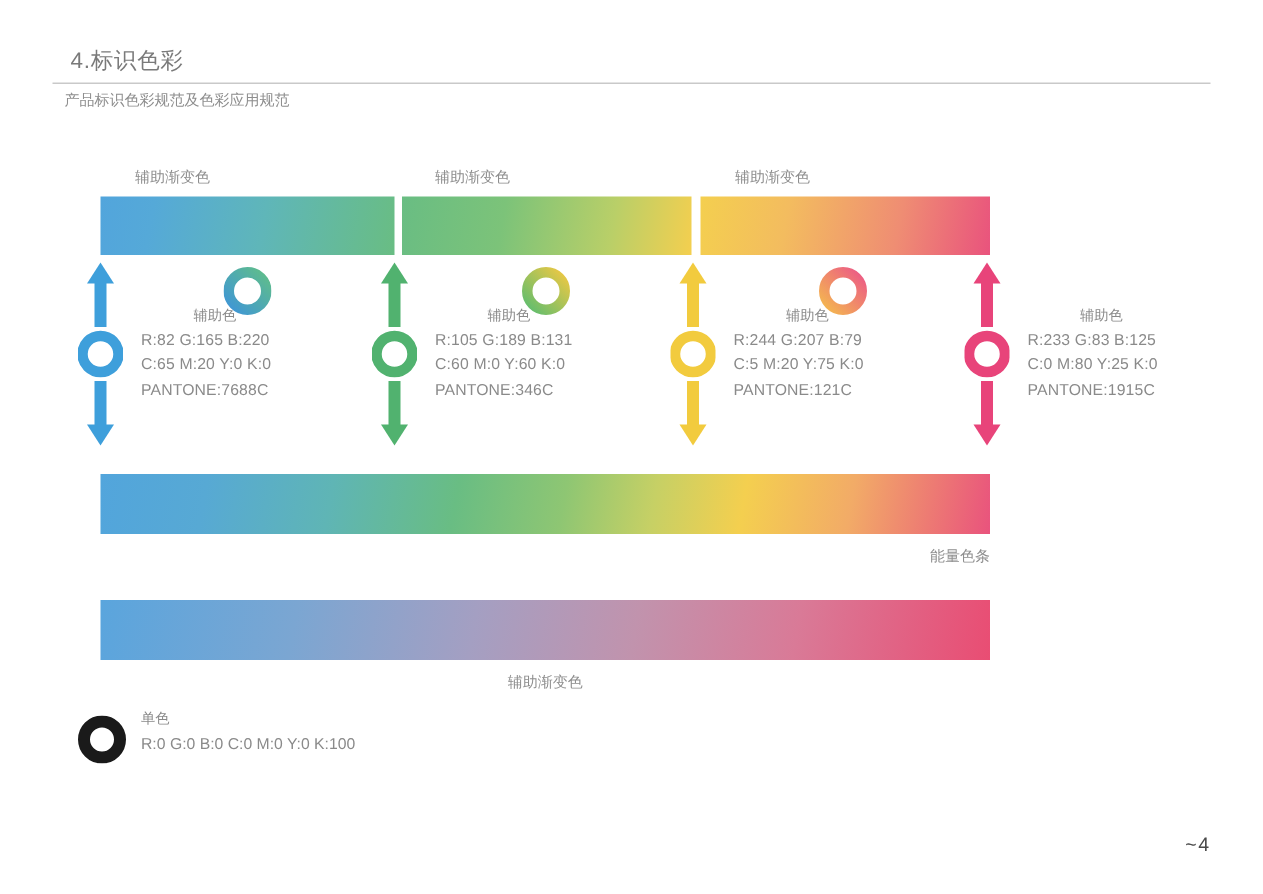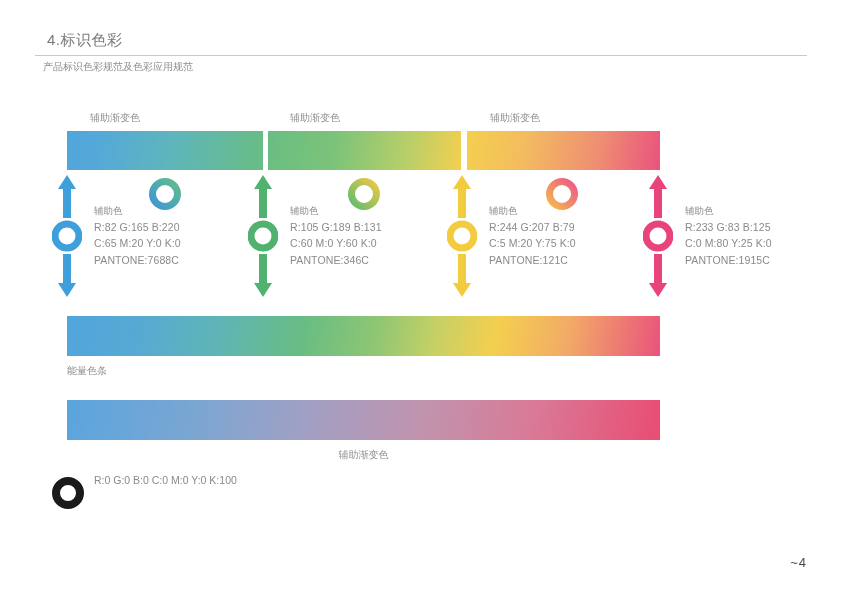--- a/index.html
+++ b/index.html
@@ -78,21 +78,21 @@
     background: linear-gradient(100deg,
       #52a5dc 0%, #57a9d4 12%, #5fb5b5 26%,
       #69bd83 40%, #8ec673 52%, #c6d065 62%,
       #f4cf4f 72%, #f2ab67 84%, #e9537d 100%);
   }
   .energy-label-wrap {
     position: absolute;
     left: 67px;
     top: 364px;
     width: 593px;
-    text-align: left;
+    text-align: right;
     font-size: 10px;
     color: #8e8e8e;
   }
 
   
   .duo-bar {
     position: absolute;
     left: 67px;
     top: 400px;
     width: 593px;
@@ -124,21 +124,21 @@
   .gring svg { display: block; }
 
   
   .info {
     position: absolute;
     font-size: 10.5px;
     line-height: 16.2px;
     color: #8a8a8a;
     white-space: nowrap;
   }
-  .info .nm { display: block; font-size: 9.5px; color: #8a8a8a; }
+  .info .nm { display: block; font-size: 9.5px; color: #8a8a8a; margin-left: 35px; }
   .info .ln { display: block; letter-spacing: 0.1px; }
 
   
   .mono-ring { position: absolute; left: 52px; top: 477px; width: 32px; height: 32px; }
   .mono-info {
     position: absolute;
     left: 94px;
     top: 472px;
     font-size: 10.5px;
     line-height: 16.2px;
@@ -284,17 +284,18 @@
 
 <div class="duo-bar"></div>
 <div class="duo-label-wrap">辅助渐变色</div>
 
 <div class="mono-ring">
   <svg width="32" height="32" viewBox="0 0 32 32">
     <circle cx="16" cy="16" r="12" fill="none" stroke="#1a1a1a" stroke-width="8"></circle>
   </svg>
 </div>
 <div class="mono-info">
+  <span class="nm">单色</span>
   <span class="ln">R:0  G:0   B:0</span>
   <span class="ln">C:0  M:0  Y:0  K:100</span>
 </div>
 
 <div class="page-num">~4</div>
 
 </body></html>

